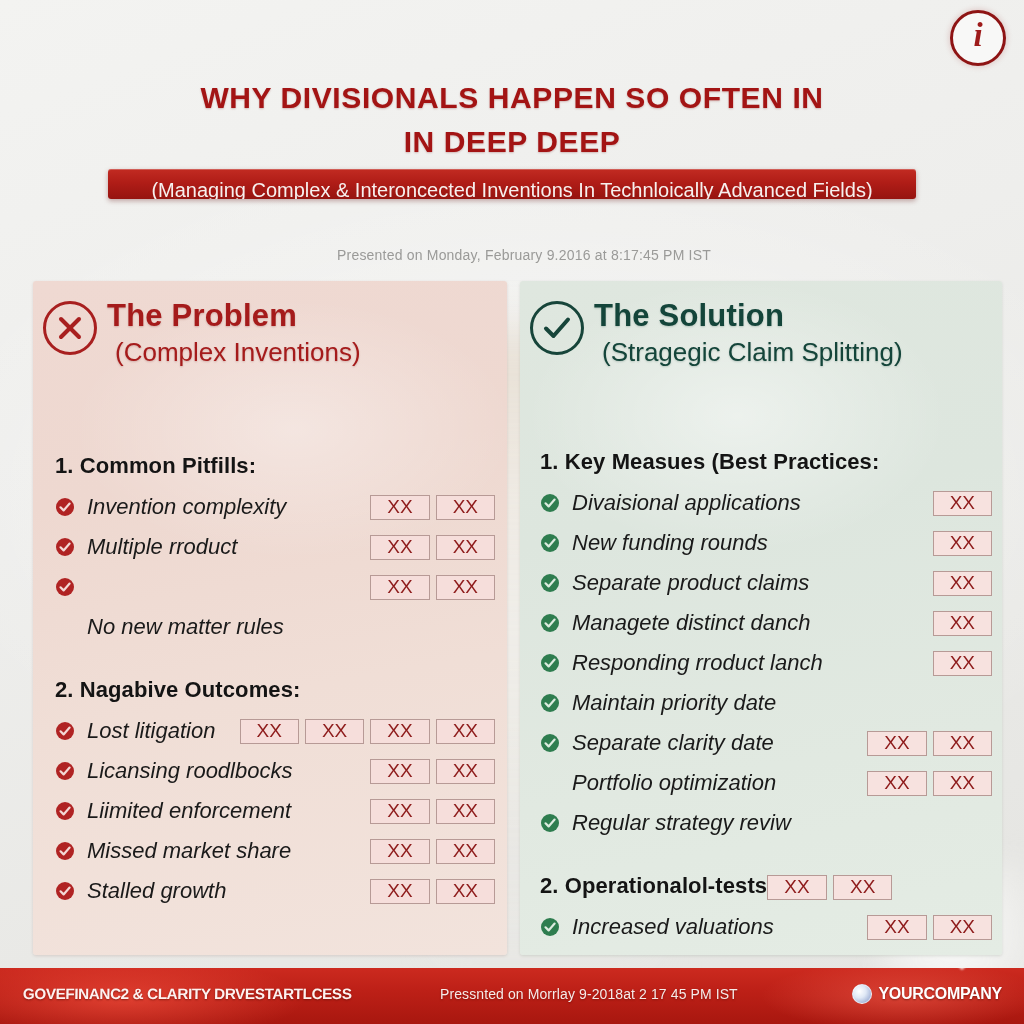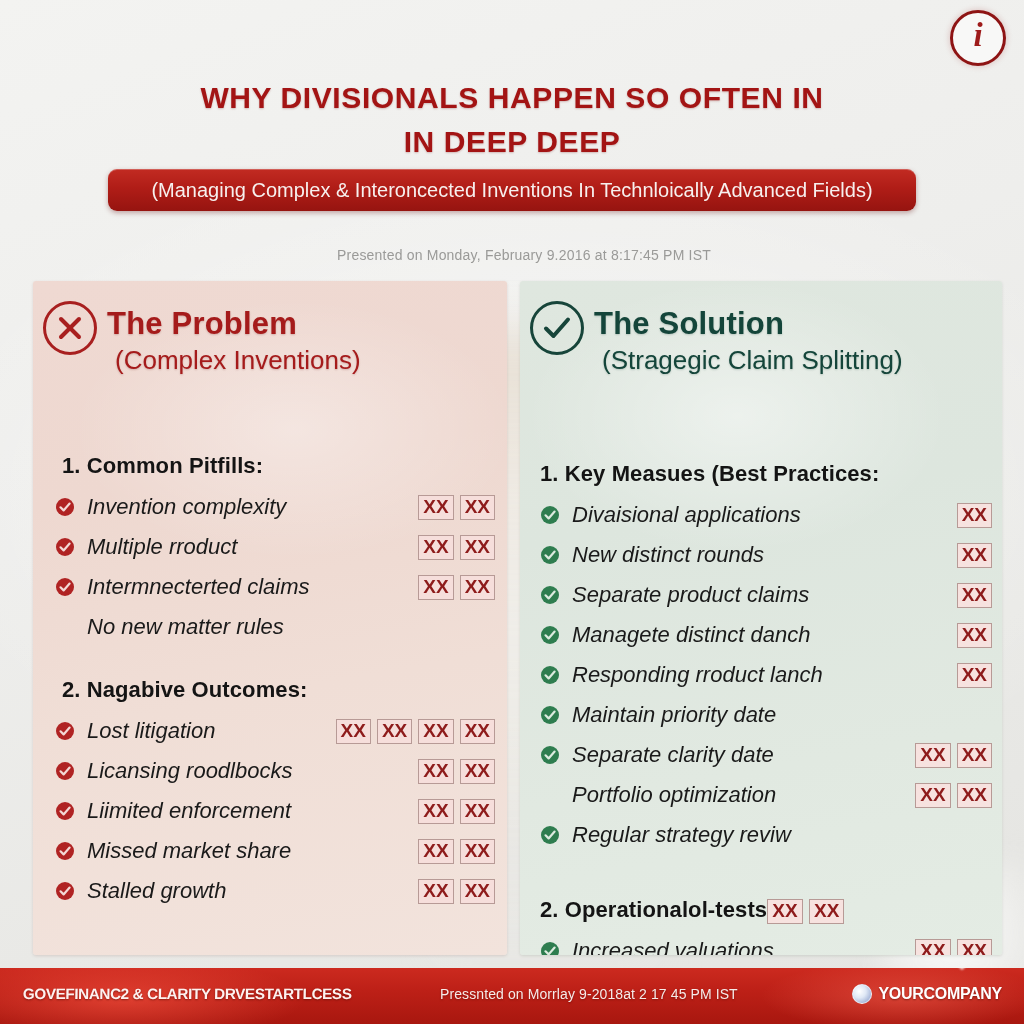--- a/index.html
+++ b/index.html
@@ -79,23 +79,23 @@
     line-height: 44px;
     text-shadow: 0 1px 2px rgba(120,20,20,0.25);
   }
   .title .line2 { display: block; }
 
   .subtitle-band {
     position: absolute;
     left: 108px;
     top: 169px;
     width: 808px;
-    height: 42px;
+    height: 30px;
     background: linear-gradient(180deg, #c22b22 0%, #b01d17 45%, #961410 100%);
-    border-radius: 9px;
+    border-radius: 3px;
     box-shadow: 0 2px 5px rgba(100,20,20,0.35), inset 0 1px 0 rgba(255,255,255,0.25);
     color: #f7f0ee;
     font-size: 20px;
     line-height: 42px;
     text-align: center;
     white-space: nowrap;
     overflow: hidden;
   }
 
   .presented {
@@ -152,21 +152,21 @@
     border-radius: 50%;
     margin-top: 6px;
     margin-right: 10px;
     position: relative;
     box-sizing: border-box;
   }
   .head-badge.problem { border: 3px solid #a81f1f; }
   .head-badge.solution { border: 3px solid #17453a; }
   .head-badge svg { position: absolute; left: 0; top: 0; }
 
-  .head-text { padding-top: 2px; margin-top: 8px; }
+  .head-text { padding-top: 2px; }
   .head-title {
     font-size: 31px;
     font-weight: bold;
     line-height: 38px;
     letter-spacing: 0.2px;
   }
   .head-sub {
     font-size: 26px;
     line-height: 34px;
     padding-left: 8px;
@@ -197,47 +197,47 @@
     margin-right: 12px;
     position: relative;
   }
   .row .bullet.empty { background: none; }
   .row .label { flex: 0 0 auto; white-space: nowrap; font-style: italic; }
   .row .badges { margin-left: auto; display: flex; gap: 6px; padding-left: 14px; }
 
   .xx {
     display: inline-block;
     min-width: 32px;
-    padding: 1px 4px 2px;
+    padding: 1px 16px 2px;
     box-sizing: border-box;
     text-align: left;
     font-size: 19px;
-    font-weight: bold;
+    font-weight: normal;
     color: #8e1b1b;
     background: #f6dedb;
     border: 1px solid #b79a96;
     line-height: 20px;
   }
   .panel-right .xx { background: #f7e2df; }
 
   .list-left {
     position: absolute;
     left: 22px;
     top: 164px;
     width: 440px;
   }
   .list-right {
     position: absolute;
     left: 20px;
     top: 160px;
     width: 452px;
   }
   .list-left .row, .list-right .row { height: 40px; }
-  .list-left .section-title { height: 42px; margin-left: 7px; }
-  .list-right .section-title { height: 42px; margin-top: 12px; }
+  .list-left .section-title { height: 42px; }
+  .list-right .section-title { height: 42px; }
   .gap-block { height: 22px; }
 
   
   .footer {
     position: absolute;
     left: 0;
     bottom: 0;
     width: 1024px;
     height: 56px;
     background:
@@ -368,21 +368,20 @@
         </span>
       </div>
 
       <div class="row">
         <span class="bullet">
           <svg width="20" height="20" viewBox="0 0 20 20">
               <circle cx="10" cy="10" r="9" fill="#b02323"></circle>
               <path d="M5.5 10.3 L8.6 13.4 L14.6 6.6" stroke="#f3d9d6" stroke-width="2.2" fill="none" stroke-linecap="round" stroke-linejoin="round"></path>
             </svg>
         </span>
-        <span class="label">Intermnecterted claims</span>
         <span class="badges">
           <span class="xx">XX</span>
           <span class="xx">XX</span>
         </span>
       </div>
 
       <div class="row">
         <span class="bullet empty"></span>
         <span class="label">No new matter rules</span>
       </div>
@@ -501,21 +500,21 @@
         </span>
       </div>
 
       <div class="row">
         <span class="bullet">
           <svg width="20" height="20" viewBox="0 0 20 20">
               <circle cx="10" cy="10" r="9" fill="#2e7d4f"></circle>
               <path d="M5.5 10.3 L8.6 13.4 L14.6 6.6" stroke="#dcebdf" stroke-width="2.2" fill="none" stroke-linecap="round" stroke-linejoin="round"></path>
             </svg>
         </span>
-        <span class="label">New  distinct rounds</span>
+        <span class="label">New  funding rounds</span>
         <span class="badges">
           <span class="xx">XX</span>
         </span>
       </div>
 
       <div class="row">
         <span class="bullet">
           <svg width="20" height="20" viewBox="0 0 20 20">
               <circle cx="10" cy="10" r="9" fill="#2e7d4f"></circle>
               <path d="M5.5 10.3 L8.6 13.4 L14.6 6.6" stroke="#dcebdf" stroke-width="2.2" fill="none" stroke-linecap="round" stroke-linejoin="round"></path>

